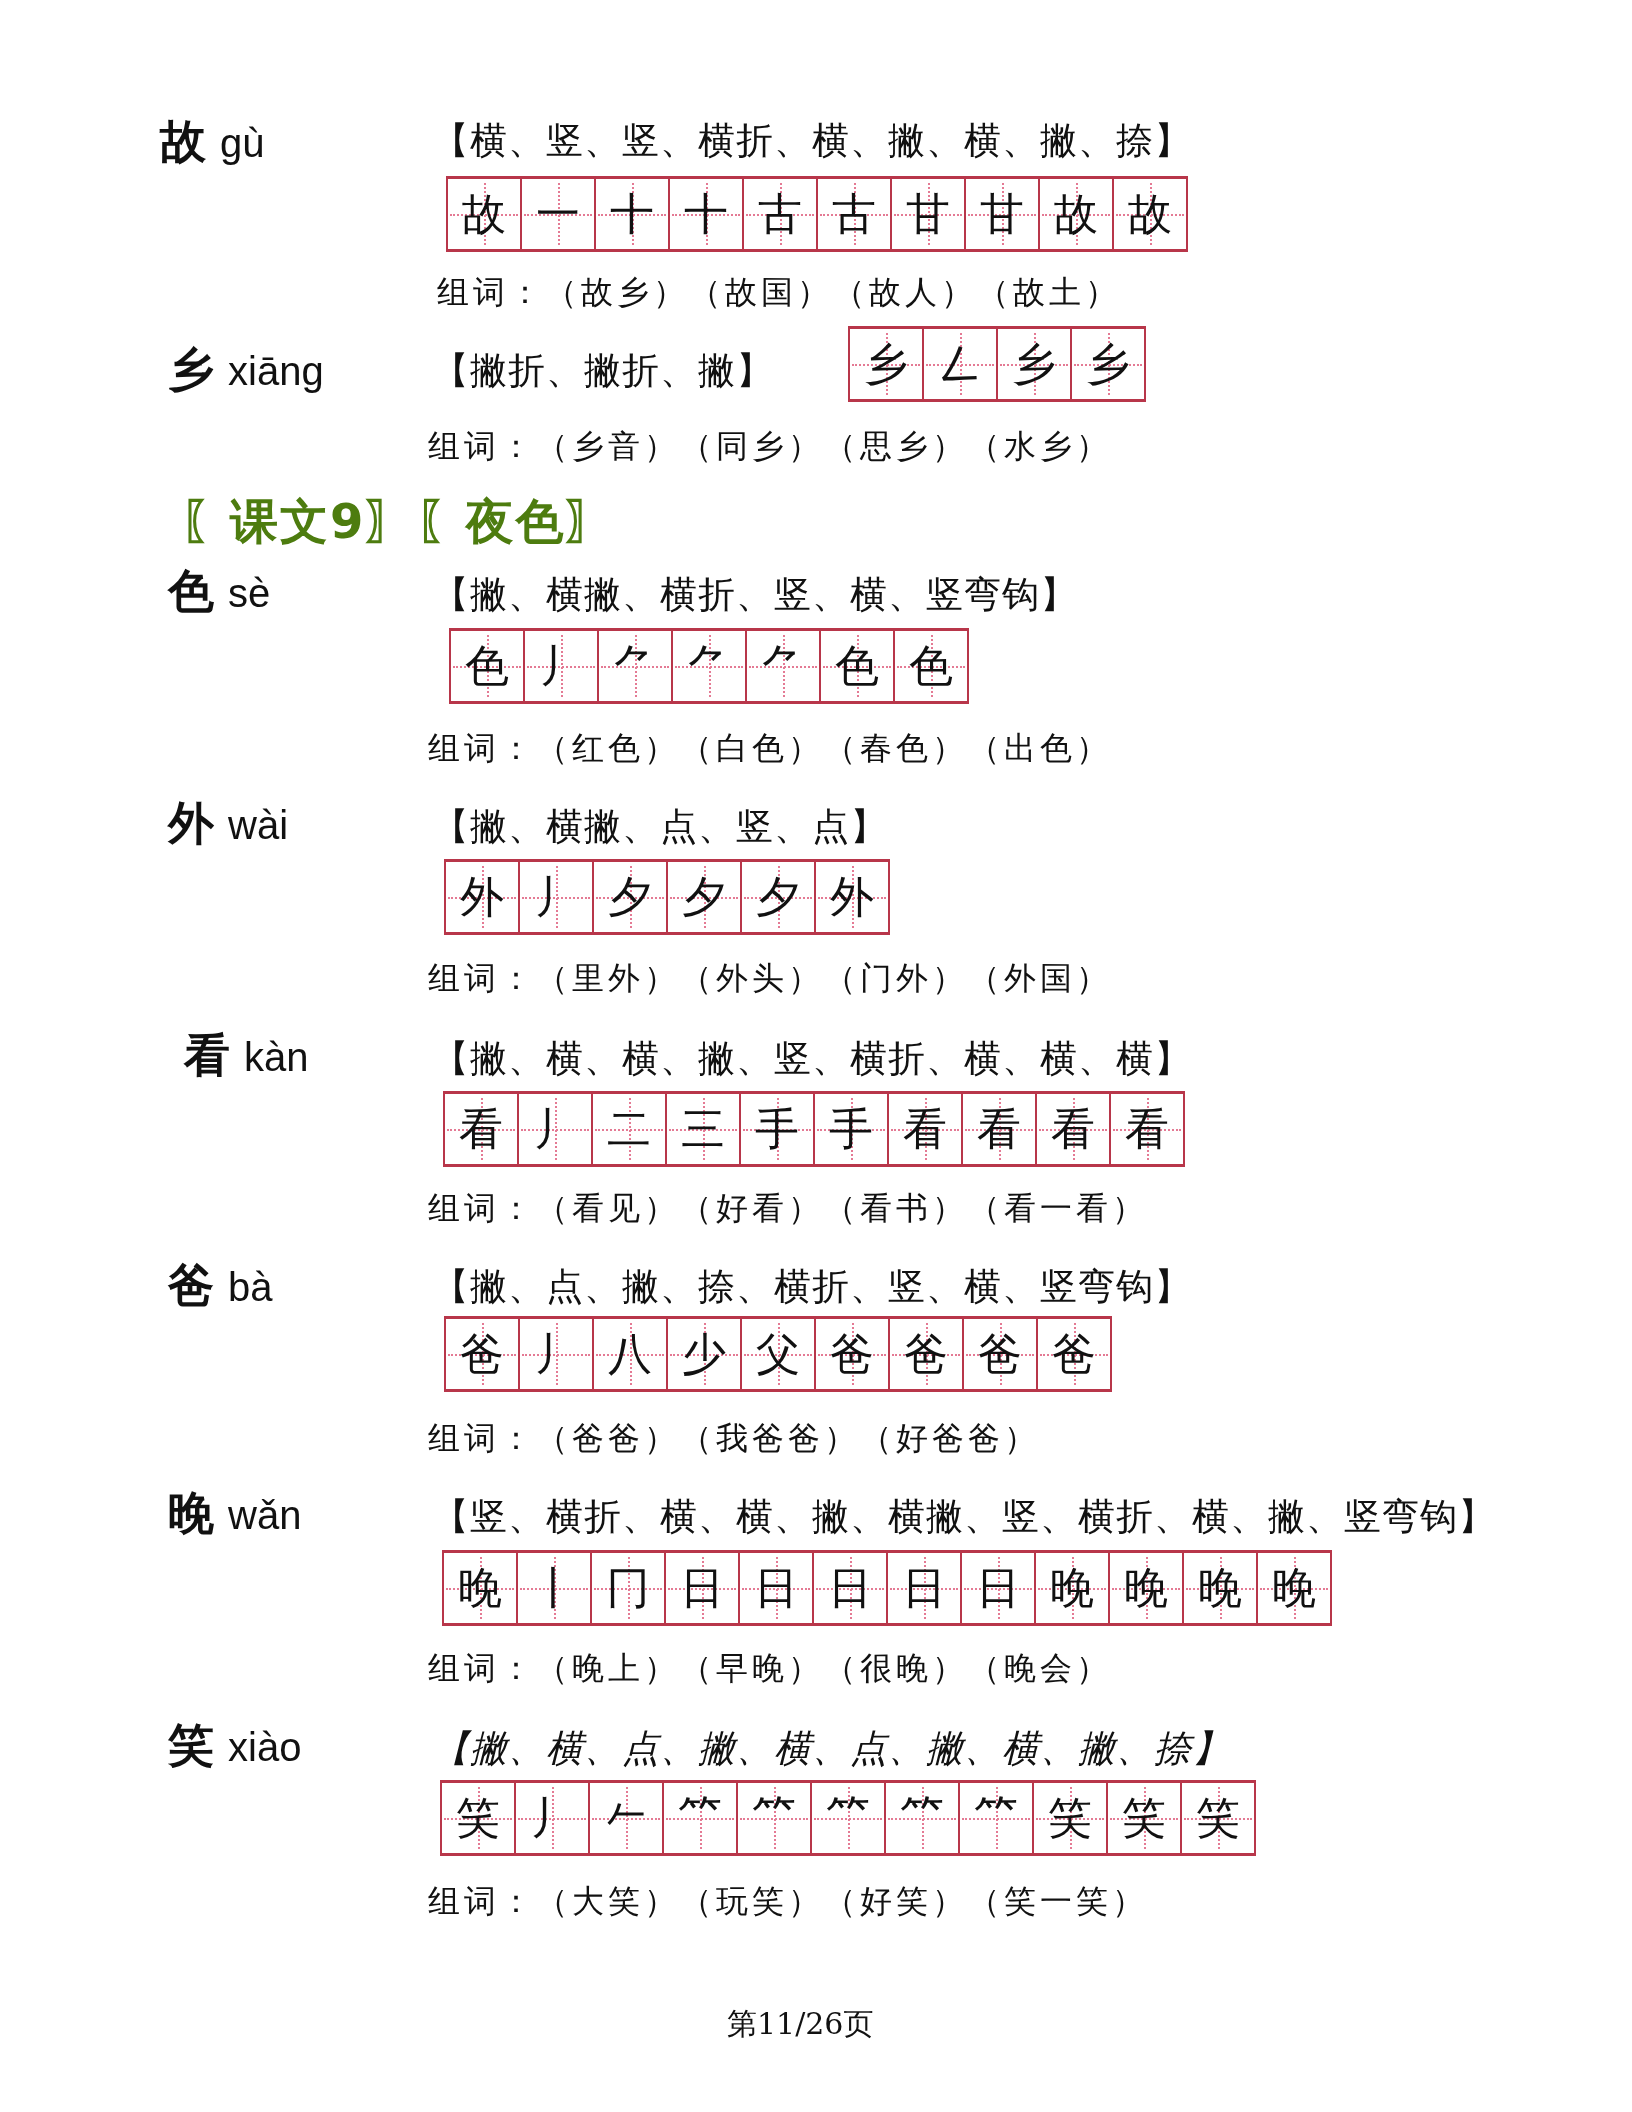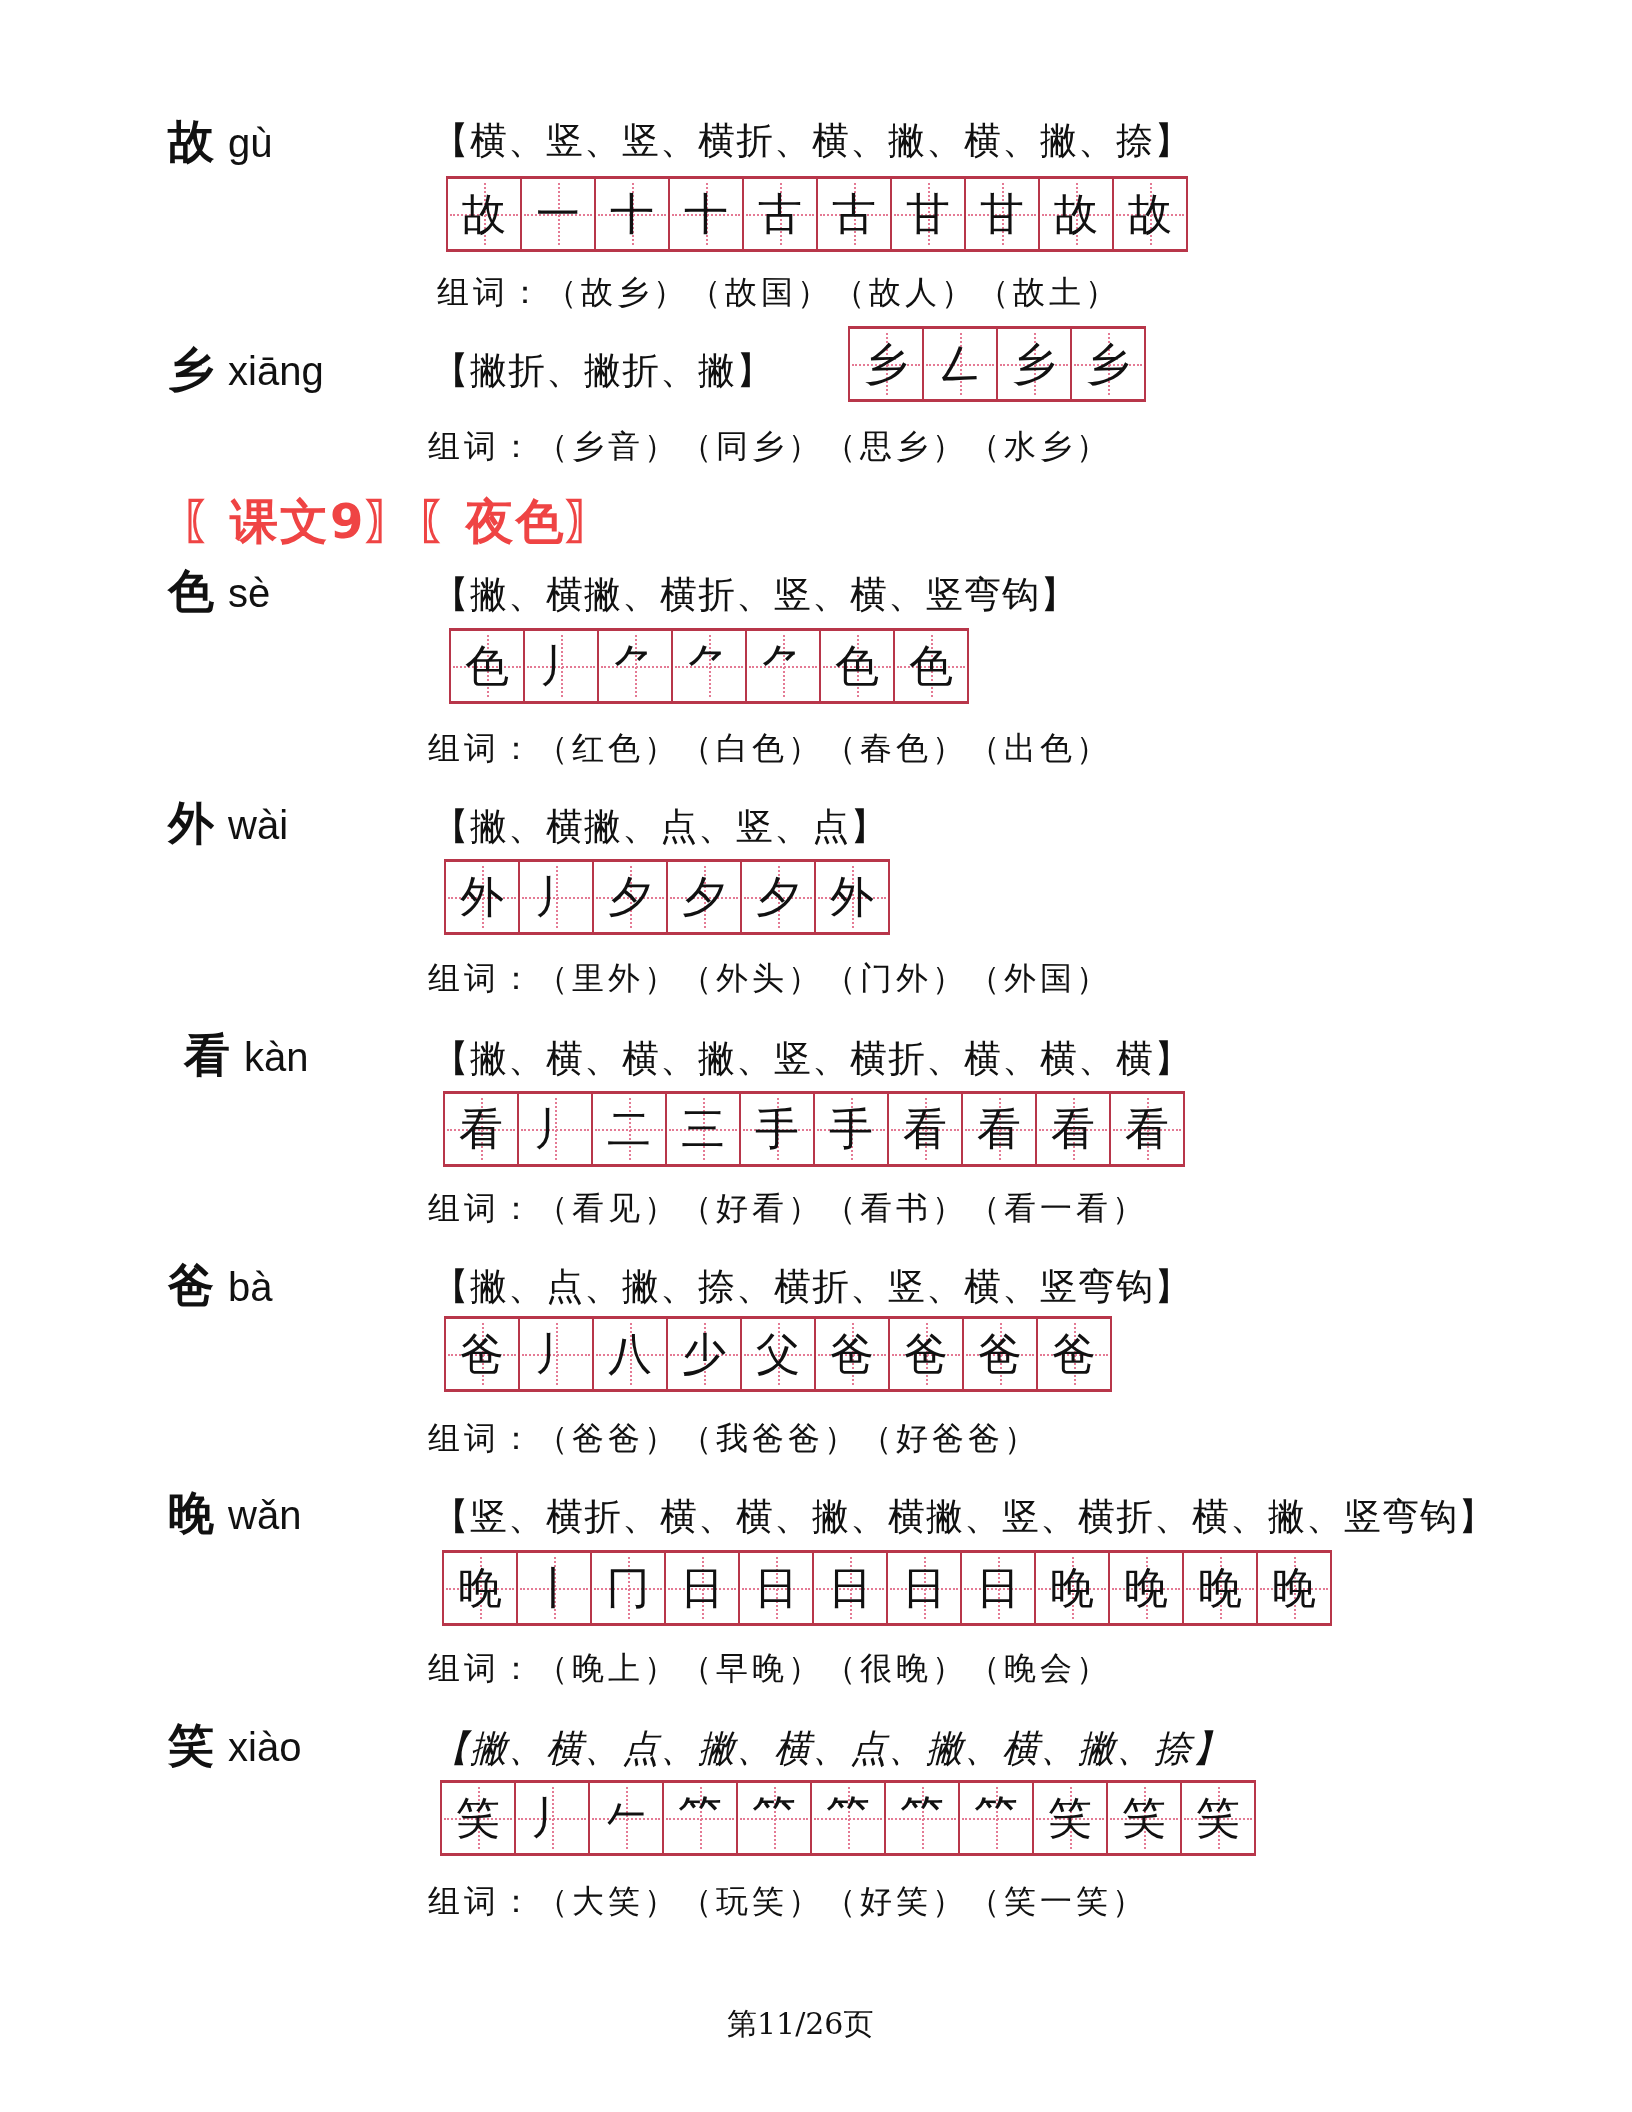--- a/index.html
+++ b/index.html
@@ -9,27 +9,27 @@
   .head-char { font-family: "DejaVu Sans", sans-serif; font-weight: bold; font-size: 46px; line-height: 1; }
   .pinyin { font-family: "Liberation Sans", "DejaVu Sans", sans-serif; font-size: 40px; line-height: 1; margin-left: 14px; }
   .strokes { font-size: 37px; line-height: 1; letter-spacing: 1px; white-space: nowrap; }
   .words { font-size: 32px; line-height: 1; letter-spacing: 4px; white-space: nowrap; }
   .grid { display: flex; border-top: 3px solid #b8364a; border-bottom: 3px solid #b8364a; border-left: 2px solid #b8364a; }
   .cell { width: 72px; height: 70px; border-right: 2px solid #b8364a; position: relative; background: #fff; }
   .cell::before { content: ""; position: absolute; left: 50%; top: 4px; bottom: 4px; border-left: 2px dotted #e47a94; }
   .cell::after { content: ""; position: absolute; top: 50%; left: 2px; right: 2px; border-top: 2px dotted #e47a94; }
   .cell span { position: absolute; inset: 0; display: flex; align-items: center; justify-content: center;
                font-family: "DejaVu Sans", sans-serif; font-size: 44px; z-index: 1; color: #111; }
-  .heading { font-family: "DejaVu Sans", sans-serif; font-weight: bold; font-size: 48px; color: #ef4444; letter-spacing: 2px; }
+  .heading { font-family: "DejaVu Sans", sans-serif; font-weight: bold; font-size: 48px; color: #4d7c0f; letter-spacing: 2px; }
   .footer { font-size: 30px; font-family: "DejaVu Serif", serif; }
 </style>
 </head>
 <body>
 
-<div class="abs" style="left:168px;top:118px;">
+<div class="abs" style="left:160px;top:118px;">
   <span class="head-char">故</span><span class="pinyin">gù</span>
 </div>
 <div class="abs strokes" style="left:432px;top:122px;">【横、竖、竖、横折、横、撇、横、撇、捺】</div>
 <div class="abs grid" style="left:446px;top:176px;">
     <div class="cell">
       <span>故</span>
     </div>
     <div class="cell">
       <span>一</span>
     </div>

